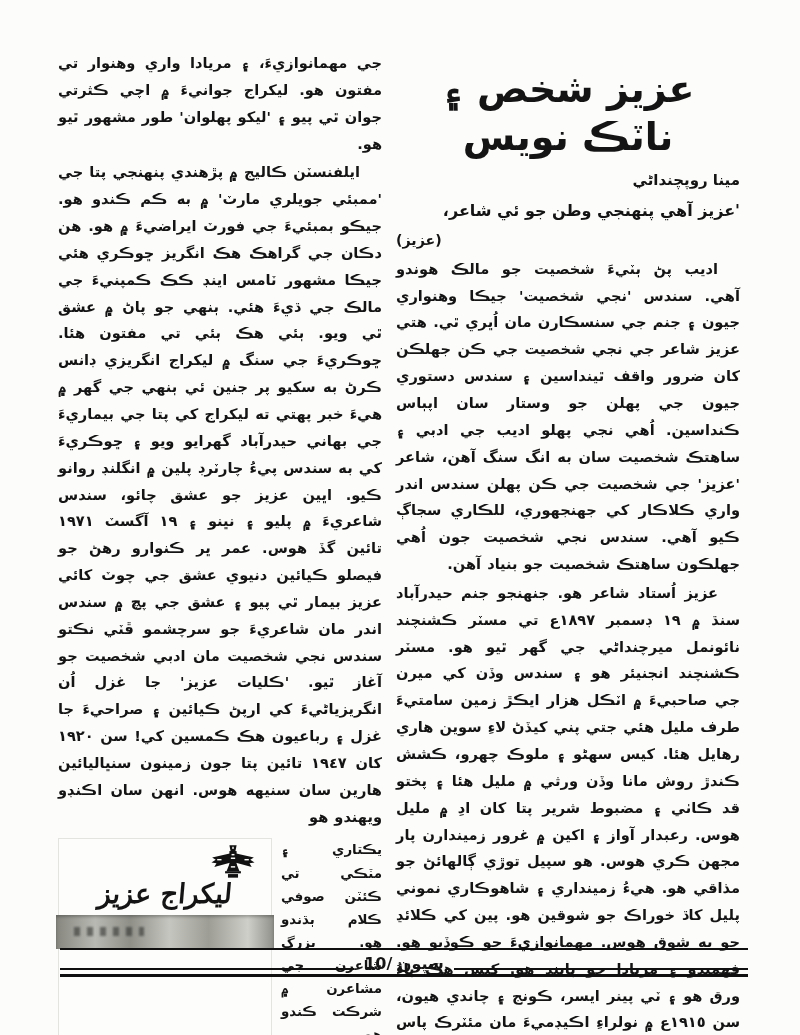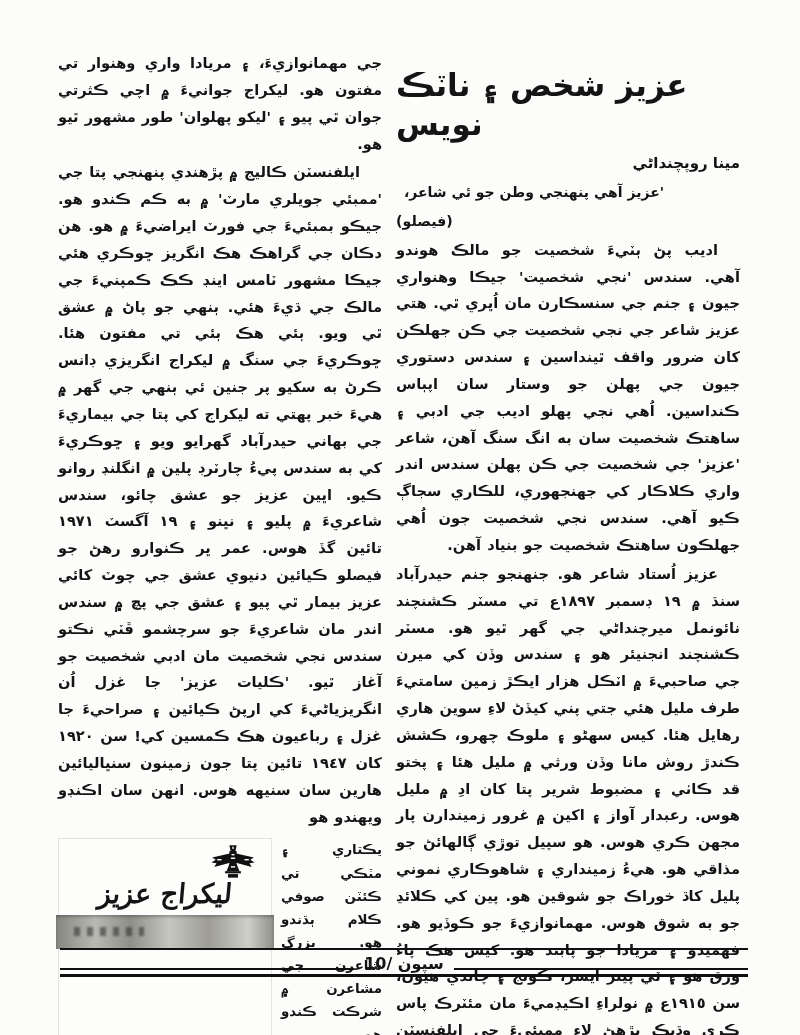--- a/index.html
+++ b/index.html
@@ -1,23 +1,23 @@
 <!DOCTYPE html>
 <html lang="sd"><head>
 <meta charset="utf-8">
 <style>
   html,body{margin:0;padding:0;background:#e8e8e6;}
   .page{position:relative;width:800px;height:1035px;background:#fcfcfa;color:#141414;
         font-family:"DejaVu Sans",sans-serif;overflow:hidden;margin:0 auto;}
   .columns{position:absolute;top:50px;right:60px;left:58px;display:flex;gap:14px;direction:rtl;}
   .col-right{width:344px;}
   .col-left{width:324px;}
-  .article-title{font-size:31px;font-weight:bold;text-align:left;margin:16px 0 10px;line-height:1.25;}
+  .article-title{font-size:38px;font-weight:bold;text-align:center;margin:16px 0 10px;line-height:1.25;}
   .byline{text-align:right;font-weight:bold;font-size:15px;margin:0 0 8px;}
-  .quote{text-align:left;font-weight:bold;font-size:14px;line-height:1.8;margin:8px;}
+  .quote{text-align:right;font-weight:bold;font-size:16px;line-height:1.8;margin:0;}
   .attribution{text-align:left;font-weight:bold;font-size:14.2px;margin:6px 0 8px;}
   p.body{font-size:14.6px;font-weight:bold;line-height:1.84;text-align:justify;margin:0;
          text-indent:22px;word-spacing:1px;}
   p.body.cont{text-indent:0;}
   p.body + p.body{margin-top:2px;}
   .bottom{display:flex;direction:rtl;gap:9px;margin-top:8px;}
   .narrow{width:101px;}
   .narrow p{font-size:13.4px;font-weight:bold;line-height:1.72;text-align:justify;margin:0;word-spacing:1px;}
   .cover{position:relative;width:214px;height:310px;background:#fdfdfb;box-shadow:0 0 0 1px #e3e3df inset;}
   .eagle{position:absolute;top:2px;right:16px;width:46px;height:48px;}
@@ -40,21 +40,21 @@
 <body>
 
 <div class="page" dir="rtl">
 
   <div class="columns">
 
     <div class="col-right">
       <h1 class="article-title">عزيز شخص ۽ ناٽڪ نويس</h1>
       <div class="byline">مينا روپچنداڻي</div>
       <div class="quote">'عزيز آهي پنهنجي وطن جو ئي شاعر،</div>
-      <div class="attribution">(فيصلو)</div>
+      <div class="attribution">(عزيز)</div>
       <p class="body">اديب پڻ ٻٽيءَ شخصيت جو مالڪ هوندو آهي. سندس 'نجي شخصيت' جيڪا وهنواري جيون ۽ جنم جي سنسڪارن مان اُڀري ٿي. هتي عزيز شاعر جي نجي شخصيت جي ڪن جهلڪن کان ضرور واقف ٿينداسين ۽ سندس دستوري جيون جي پهلن جو وستار سان اپٻاس ڪنداسين. اُهي نجي پهلو اديب جي ادبي ۽ ساهتڪ شخصيت سان به انگ سنگ آهن، شاعر 'عزيز' جي شخصيت جي ڪن پهلن سندس اندر واري ڪلاڪار کي جهنجهوري، للڪاري سجاڳ ڪيو آهي. سندس نجي شخصيت جون اُهي جهلڪون ساهتڪ شخصيت جو بنياد آهن.</p>
       <p class="body">عزيز اُستاد شاعر هو. جنهنجو جنم حيدرآباد سنڌ ۾ ١٩ ڊسمبر ١٨٩٧ع تي مسٽر ڪشنچند نائونمل ميرچنداڻي جي گهر ٿيو هو. مسٽر ڪشنچند انجنيئر هو ۽ سندس وڏن کي ميرن جي صاحبيءَ ۾ اٽڪل هزار ايڪڙ زمين سامتيءَ طرف مليل هئي جتي پني کيڏڻ لاءِ سوين هاري رهايل هئا. کيس سهڻو ۽ ملوڪ چهرو، ڪشش ڪندڙ روش مانا وڏن ورثي ۾ مليل هئا ۽ پختو قد ڪاٺي ۽ مضبوط شرير پتا کان ادِ ۾ مليل هوس. رعبدار آواز ۽ اکين ۾ غرور زميندارن پار مجهن ڪري هوس. هو سپيل توڙي ڳالهائڻ جو مذاقي هو. هيءُ زمينداري ۽ شاهوڪاري نموني پليل کاڌ خوراڪ جو شوقين هو. پين کي ڪلائڍ جو به شوق هوس. مهمانوازيءَ جو ڪوڏيو هو. فهميدو ۽ مريادا جو پابند هو. کيس هڪ پاءُ ورق هو ۽ ٽي پينر ايسر، ڪونج ۽ چاندي هيون، سن ١٩١٥ع ۾ نولراءِ اڪيڊميءَ مان مئٽرڪ پاس ڪري وڌيڪ پڙهڻ لاءِ ممبئيءَ جي ايلفنسٽن ڪاليج ۾ داخل ٿيو. اسڪولي جيون کان ئي سندس گهڻا دوست مسلمان هئا گهر وارن جي منع ڪرڻ تي به هو باز نه ايندو هو ۽ اڃي ۾ مٿي آلاپ پٽڻ لاءِ ڪين گهر وڃي ايندو هو. پاڻ ڳائي ڪو نه سگهندو هو. سندس پهريان لکيل شعر به هنجون پينر ڳائينديون هيون. سنڌي مسلمانن</p>
     </div>
 
     <div class="col-left">
       <p class="body cont">جي مهمانوازيءَ، ۽ مريادا واري وهنوار تي مفتون هو. ليکراج جوانيءَ ۾ اچي ڪثرتي جوان ٿي پيو ۽ 'ليکو پهلوان' طور مشهور ٿيو هو.</p>
       <p class="body">ايلفنسٽن ڪاليج ۾ پڙهندي پنهنجي پتا جي 'ممبئي جويلري مارٽ' ۾ به ڪم ڪندو هو. جيڪو بمبئيءَ جي فورٽ ايراضيءَ ۾ هو. هن دڪان جي گراهڪ هڪ انگريز ڇوڪري هئي جيڪا مشهور ٽامس اينڊ ڪڪ ڪمپنيءَ جي مالڪ جي ڌيءَ هئي. ٻنهي جو پاڻ ۾ عشق ٿي ويو. ٻئي هڪ ٻئي تي مفتون هئا. ڇوڪريءَ جي سنگ ۾ ليکراج انگريزي ڊانس ڪرڻ به سکيو پر جنين ئي ٻنهي جي گهر ۾ هيءَ خبر پهتي ته ليکراج کي پتا جي بيماريءَ جي بهاني حيدرآباد گهرايو ويو ۽ ڇوڪريءَ کي به سندس پيءُ چارٽرڊ پلين ۾ انگلنڊ روانو ڪيو. اڀين عزيز جو عشق چائو، سندس شاعريءَ ۾ پليو ۽ نڀنو ۽ ١٩ آگسٽ ١٩٧١ تائين گڏ هوس. عمر ڀر ڪنوارو رهڻ جو فيصلو ڪيائين دنيوي عشق جي چوٽ کائي عزيز بيمار ٿي پيو ۽ عشق جي پچ ۾ سندس اندر مان شاعريءَ جو سرچشمو ڦٽي نڪتو سندس نجي شخصيت مان ادبي شخصيت جو آغاز ٿيو. 'ڪليات عزيز' جا غزل اُن انگريزياڻيءَ کي ارپڻ ڪيائين ۽ صراحيءَ جا غزل ۽ رباعيون هڪ ڪمسين کي! سن ١٩٢٠ کان ١٩٤٧ تائين پتا جون زمينون سنڀاليائين هارين سان سنيهه هوس. انهن سان اڪنڊو ويهندو هو</p>
 
       <div class="bottom">
 

